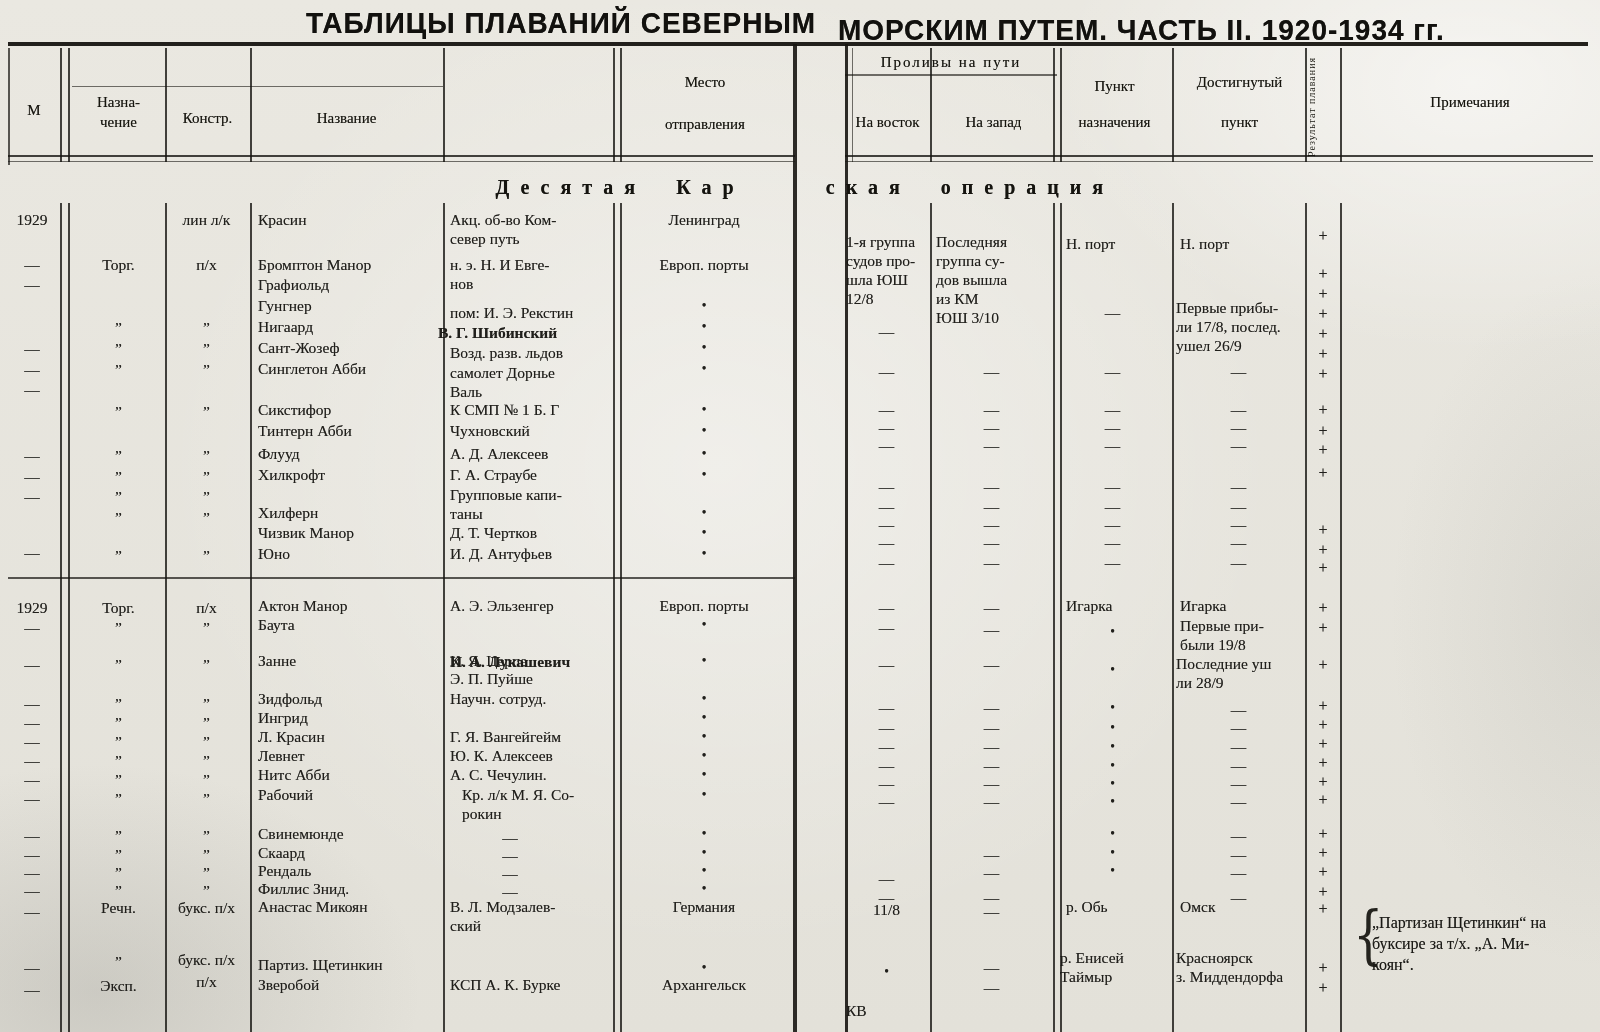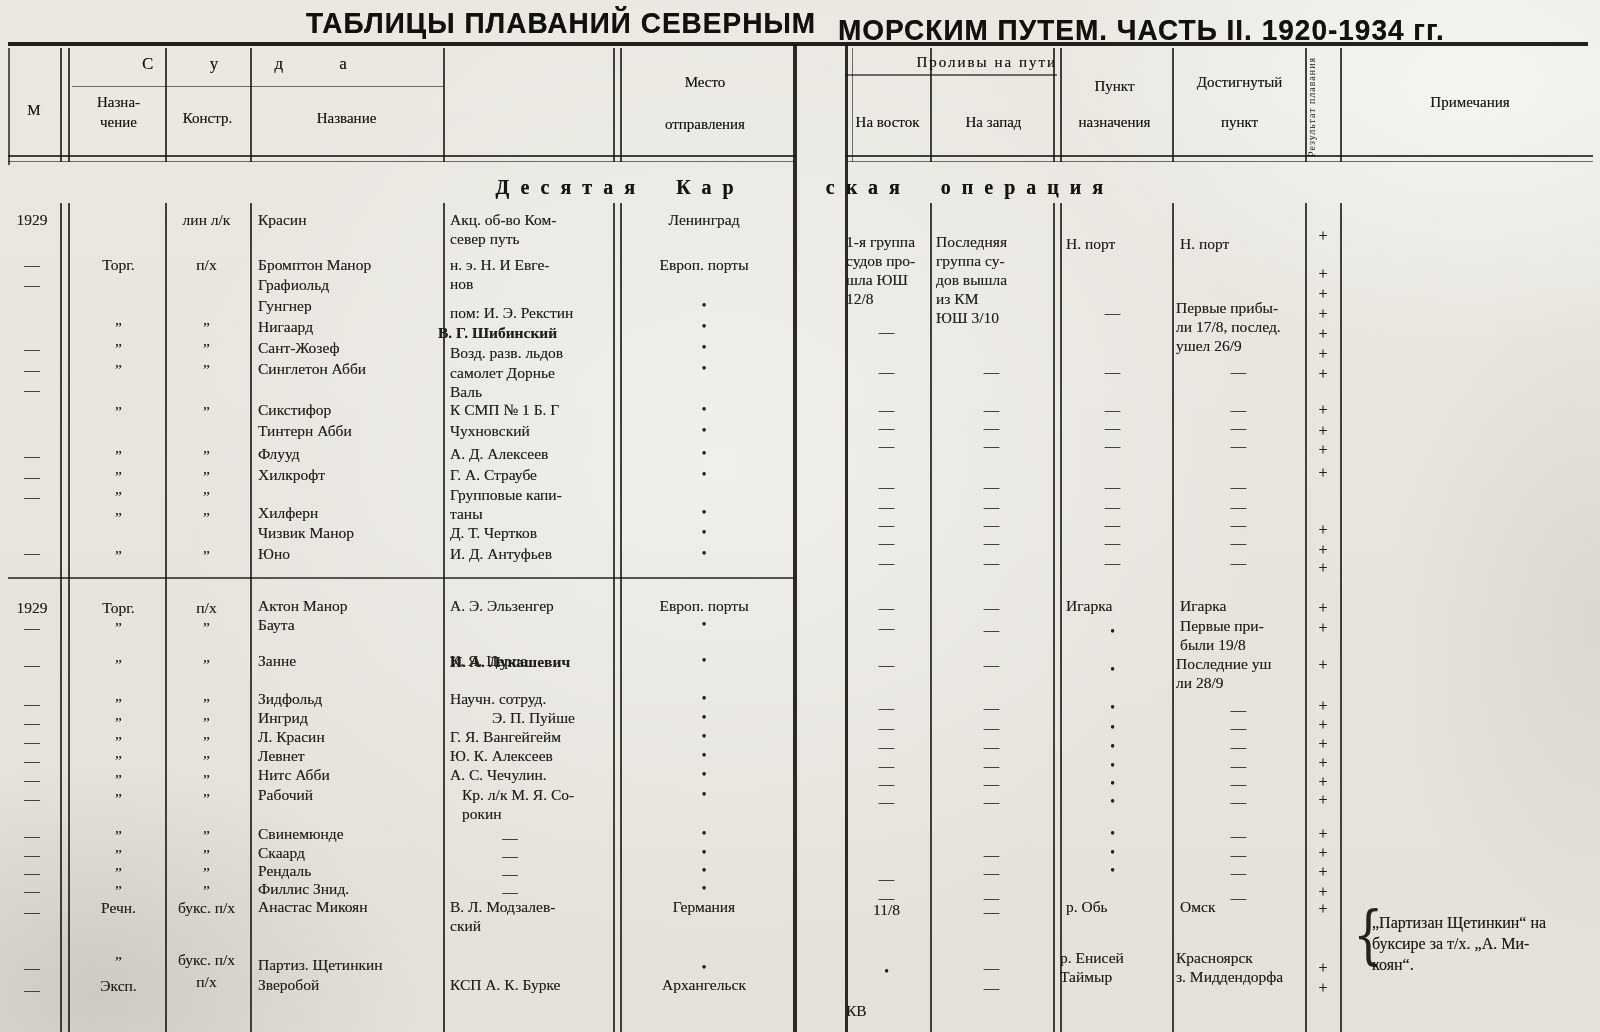--- a/index.html
+++ b/index.html
@@ -24,21 +24,21 @@
     text-shadow:0 0 .6px rgba(10,10,10,.7);
     white-space:nowrap;
   }
   .hc{
     position:absolute;text-align:center;
     font:15px/20px "Liberation Serif", serif;
     color:#17160f;white-space:pre-line;
     text-shadow:0 0 .5px rgba(20,20,20,.55);
   }
   .suda{letter-spacing:26px;font-size:17px;}
-  .prolivy{letter-spacing:2px;text-align:right;}
+  .prolivy{letter-spacing:2px;}
   .section{
     position:absolute;font-weight:bold;font-size:20px;
     letter-spacing:11px;word-spacing:14px;color:#15140f;
     text-align:center;text-shadow:0 0 .6px rgba(10,10,10,.6);
     white-space:nowrap;
   }
   .vl,.hl{position:absolute;background:#171511;}
   .cell{
     position:absolute;
     font:15.5px/19px "Liberation Serif", serif;
@@ -65,21 +65,20 @@
 </style>
 </head>
 <body>
 
 <div class="page">
 
   <div class="title" style="left:306px;top:6px;">ТАБЛИЦЫ ПЛАВАНИЙ СЕВЕРНЫМ</div>
   <div class="title" style="left:838px;top:13px;">МОРСКИМ ПУТЕМ. ЧАСТЬ II. 1920-1934 гг.</div>
 
   <div class="hc" style="left:8px;top:100px;width:52px;">М</div>
-  <div class="hc suda" style="left:72px;top:54px;width:371px;">С у д а</div>
   <div class="hc" style="left:72px;top:92px;width:93px;">Назна-
 чение</div>
   <div class="hc" style="left:165px;top:108px;width:85px;">Констр.</div>
   <div class="hc" style="left:250px;top:108px;width:193px;">Название</div>
   <div class="hc" style="left:617px;top:72px;width:176px;">Место</div>
   <div class="hc" style="left:617px;top:114px;width:176px;">отправления</div>
   <div class="hc prolivy" style="left:845px;top:52px;width:212px;">Проливы на пути</div>
   <div class="hc" style="left:845px;top:112px;width:85px;">На восток</div>
   <div class="hc" style="left:930px;top:112px;width:127px;">На запад</div>
   <div class="hc" style="left:1057px;top:76px;width:115px;">Пункт</div>
@@ -216,21 +215,21 @@
       <div class="cell al" style="left: 450px; top: 444px; width: 165px;">А. Д. Алексеев</div>
       <div class="cell al" style="left: 450px; top: 465px; width: 165px;">Г. А. Страубе</div>
       <div class="cell al" style="left: 450px; top: 485px; width: 165px;">Групповые капи-
 таны</div>
       <div class="cell al" style="left: 450px; top: 523px; width: 165px;">Д. Т. Чертков</div>
       <div class="cell al" style="left: 450px; top: 544px; width: 165px;">И. Д. Антуфьев</div>
       <div class="cell al" style="left: 450px; top: 596px; width: 165px;">А. Э. Эльзенгер</div>
       <div class="cell al" style="left: 450px; top: 652px; width: 165px; font-weight: bold;">И. А. Лукашевич</div>
       <div class="cell al" style="left: 450px; top: 651px; width: 165px;">К. Я. Церпе</div>
       <div class="cell al" style="left: 450px; top: 689px; width: 165px;">Научн. сотруд.</div>
-      <div class="cell al" style="left: 450px; top: 708px; width: 165px; margin-left: 42px;">Э. П. Пуйше</div>
+      <div class="cell al" style="left: 450px; top: 669px; width: 165px;">Э. П. Пуйше</div>
       <div class="cell al" style="left: 450px; top: 727px; width: 165px;">Г. Я. Вангейгейм</div>
       <div class="cell al" style="left: 450px; top: 746px; width: 165px;">Ю. К. Алексеев</div>
       <div class="cell al" style="left: 450px; top: 765px; width: 165px;">А. С. Чечулин.</div>
       <div class="cell al" style="left: 450px; top: 785px; width: 165px; margin-left: 12px;">Кр. л/к М. Я. Со-
 рокин</div>
       <div class="cell ac" style="left: 450px; top: 828px; width: 120px;">—</div>
       <div class="cell ac" style="left: 450px; top: 846px; width: 120px;">—</div>
       <div class="cell ac" style="left: 450px; top: 864px; width: 120px;">—</div>
       <div class="cell ac" style="left: 450px; top: 882px; width: 120px;">—</div>
       <div class="cell al" style="left: 450px; top: 897px; width: 165px;">В. Л. Модзалев-

